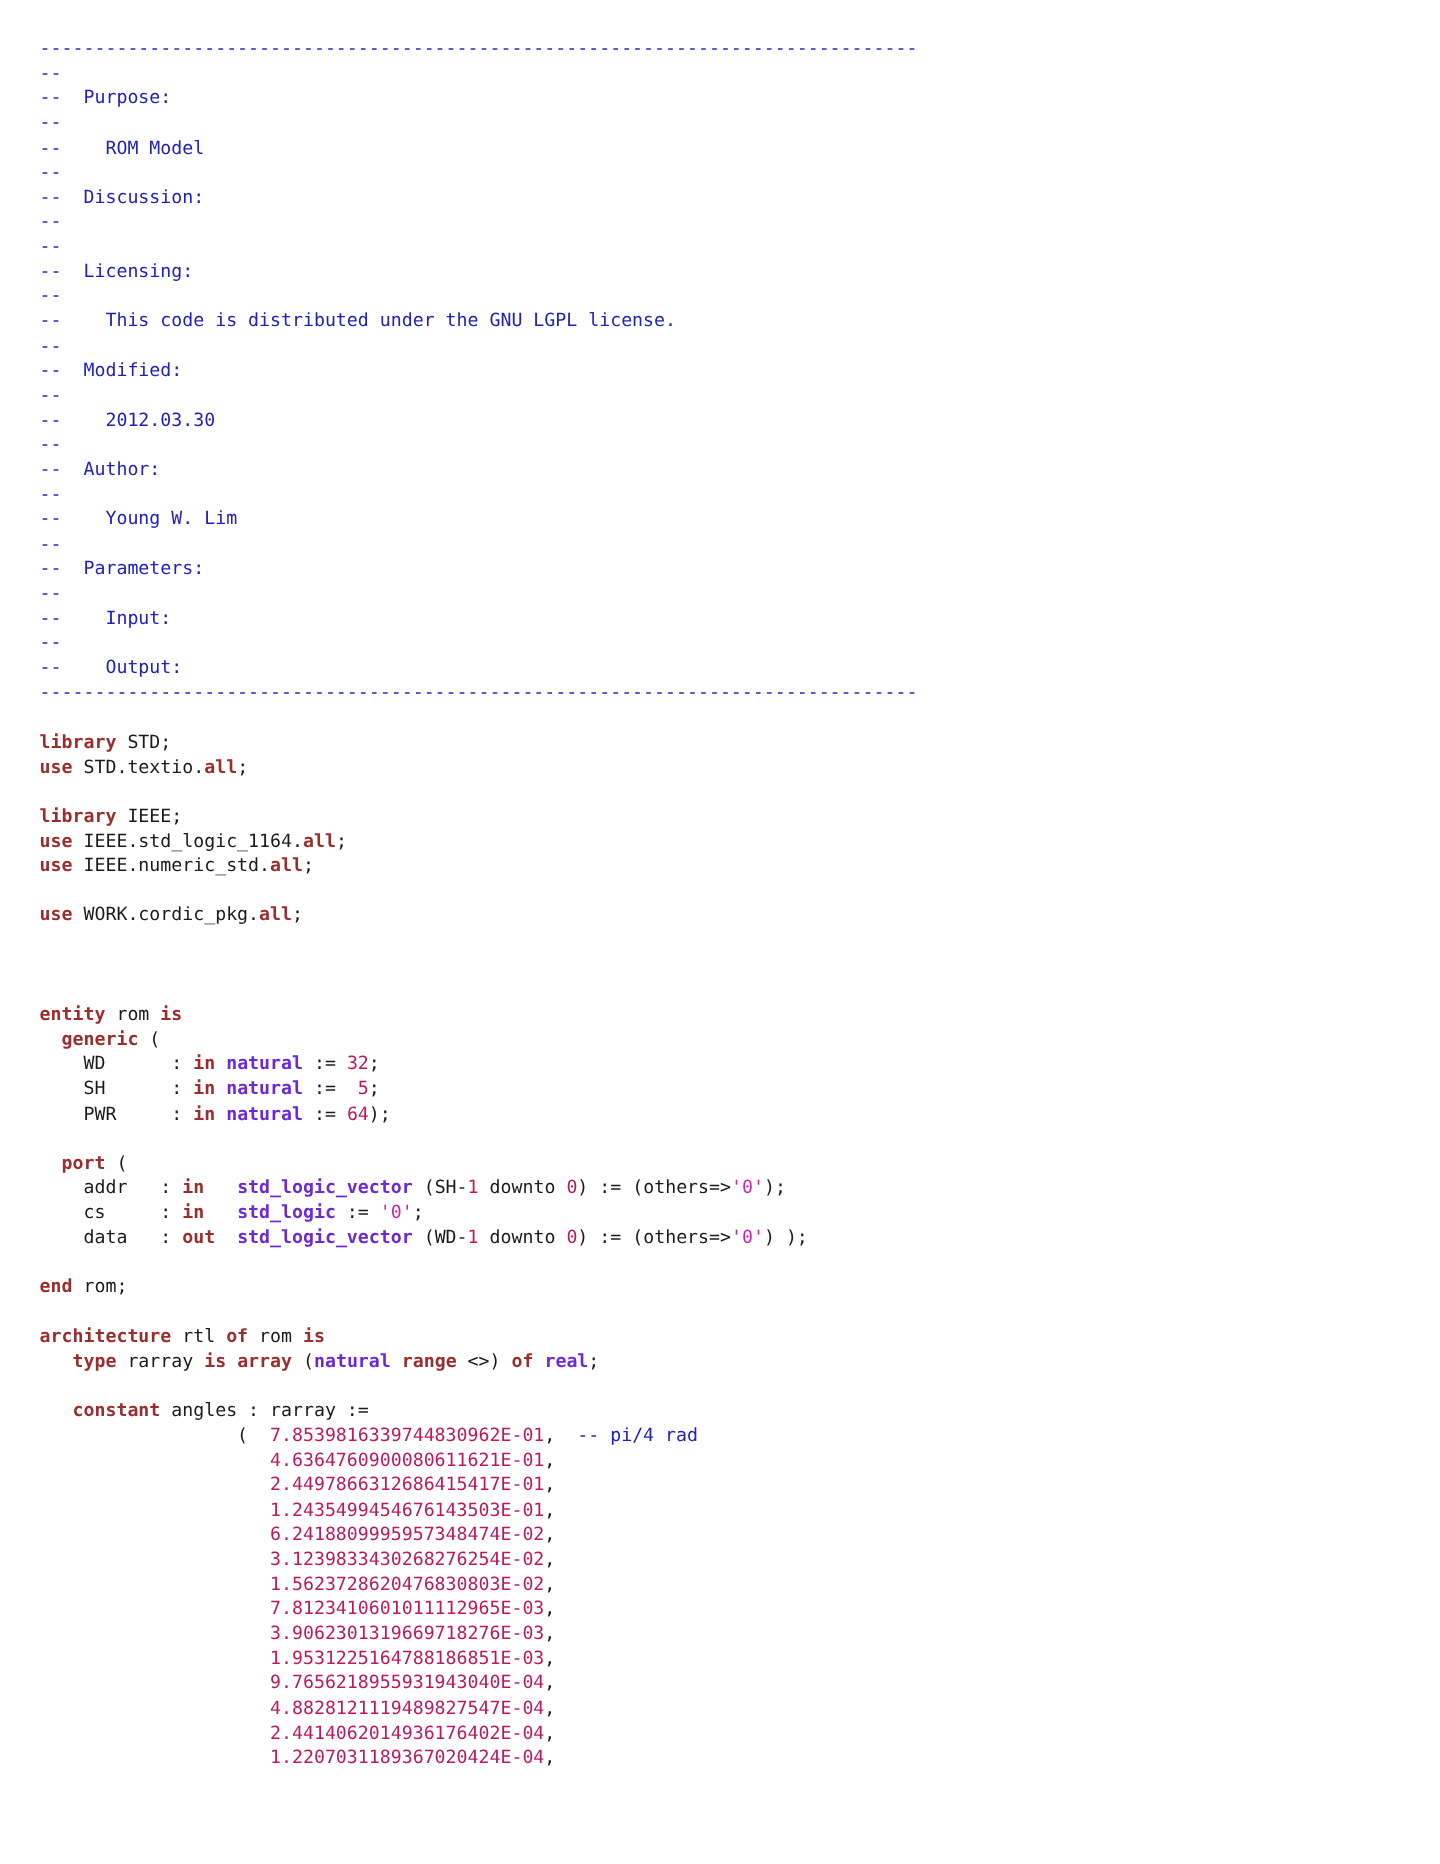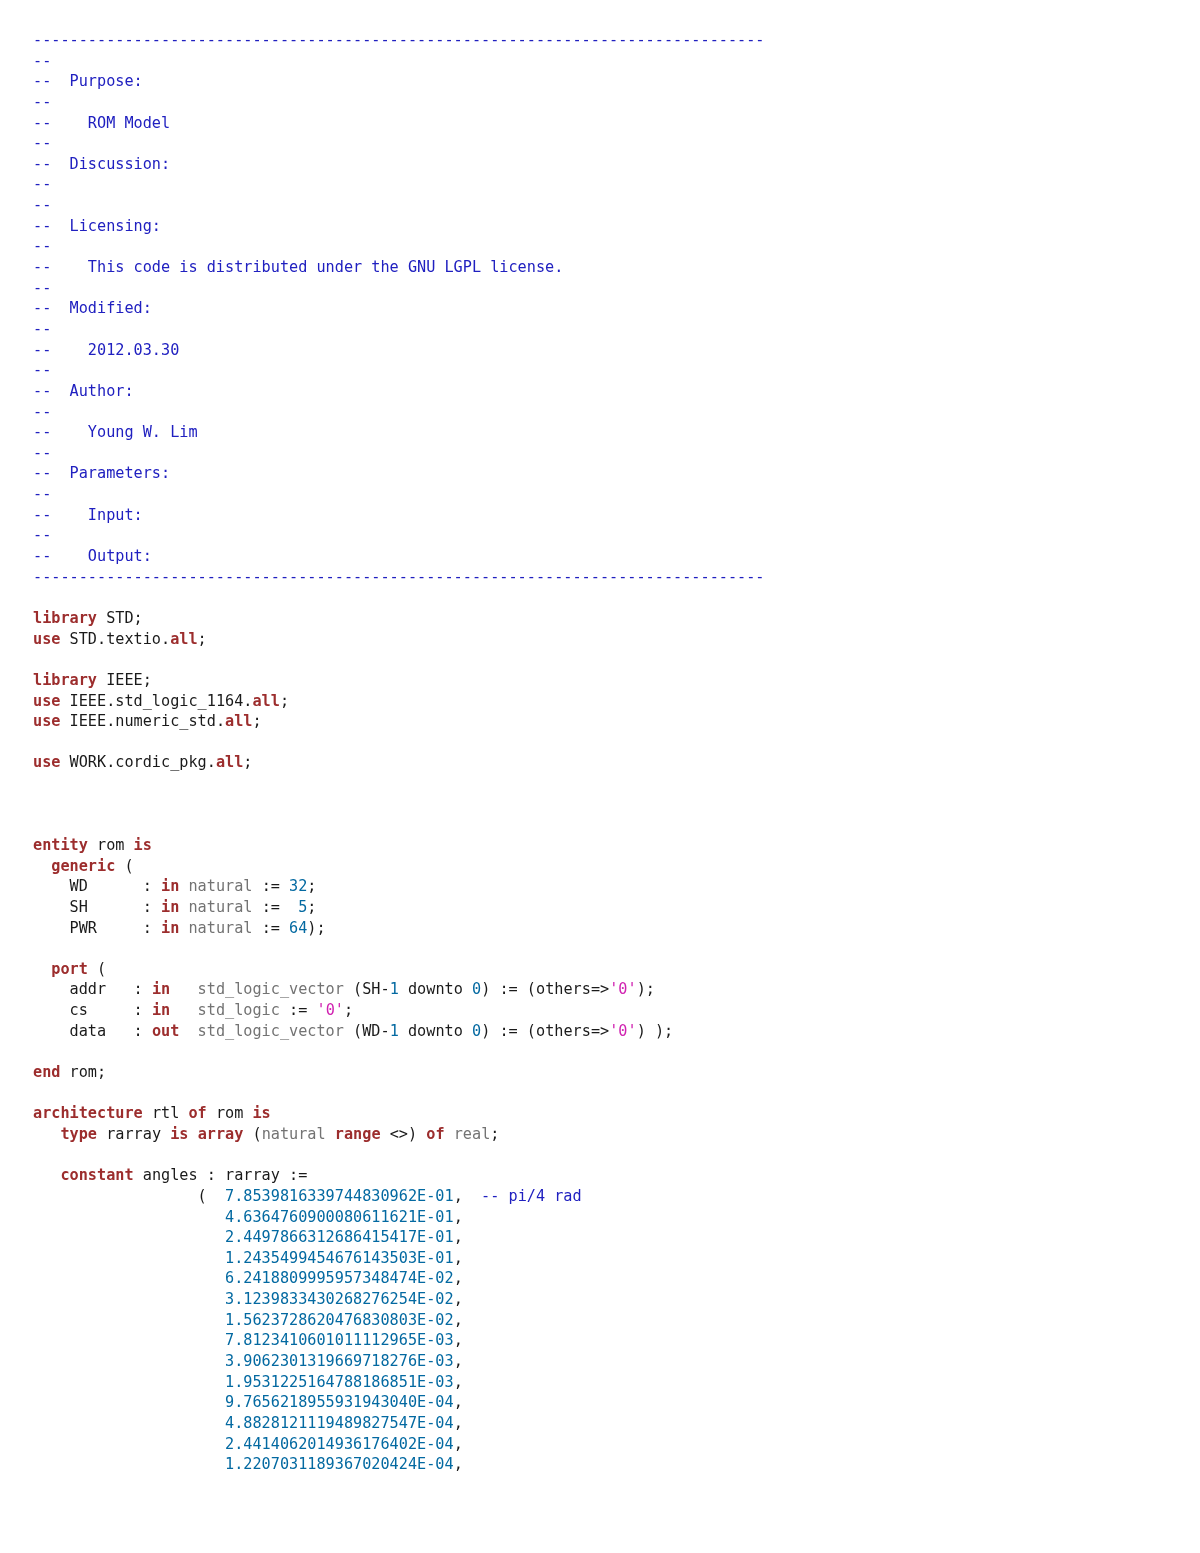--- a/index.html
+++ b/index.html
@@ -27,20 +27,20 @@
   .ln {
     display: block;
     height: 20.65px;
     white-space: pre;
   }
   
   .t-plain   { color: #1a1a1a; }
   .t-comment { color: #2020c0; }
   .t-kw      { color: #9c2d2d; font-weight: bold; }
   .t-kw2     { color: #1a1a1a; font-weight: normal; }
-  .t-type    { color: #737373; font-weight: normal; }
-  .t-num     { color: #0369a1; }
+  .t-type    { color: #6d28d9; font-weight: bold; }
+  .t-num     { color: #be185d; }
   .t-str     { color: #d020b0; }
 </style>
 </head>
 <body>
 
 <div id="listing"><span class="ln"><span class="t-comment">--------------------------------------------------------------------------------</span></span><span class="ln"><span class="t-comment">--</span></span><span class="ln"><span class="t-comment">--  Purpose:</span></span><span class="ln"><span class="t-comment">--</span></span><span class="ln"><span class="t-comment">--    ROM Model</span></span><span class="ln"><span class="t-comment">--</span></span><span class="ln"><span class="t-comment">--  Discussion:</span></span><span class="ln"><span class="t-comment">--</span></span><span class="ln"><span class="t-comment">--</span></span><span class="ln"><span class="t-comment">--  Licensing:</span></span><span class="ln"><span class="t-comment">--</span></span><span class="ln"><span class="t-comment">--    This code is distributed under the GNU LGPL license.</span></span><span class="ln"><span class="t-comment">--</span></span><span class="ln"><span class="t-comment">--  Modified:</span></span><span class="ln"><span class="t-comment">--</span></span><span class="ln"><span class="t-comment">--    2012.03.30</span></span><span class="ln"><span class="t-comment">--</span></span><span class="ln"><span class="t-comment">--  Author:</span></span><span class="ln"><span class="t-comment">--</span></span><span class="ln"><span class="t-comment">--    Young W. Lim</span></span><span class="ln"><span class="t-comment">--</span></span><span class="ln"><span class="t-comment">--  Parameters:</span></span><span class="ln"><span class="t-comment">--</span></span><span class="ln"><span class="t-comment">--    Input:</span></span><span class="ln"><span class="t-comment">--</span></span><span class="ln"><span class="t-comment">--    Output:</span></span><span class="ln"><span class="t-comment">--------------------------------------------------------------------------------</span></span><span class="ln">&nbsp;</span><span class="ln"><span class="t-kw">library</span><span class="t-plain"> STD;</span></span><span class="ln"><span class="t-kw">use</span><span class="t-plain"> STD.textio.</span><span class="t-kw">all</span><span class="t-plain">;</span></span><span class="ln">&nbsp;</span><span class="ln"><span class="t-kw">library</span><span class="t-plain"> IEEE;</span></span><span class="ln"><span class="t-kw">use</span><span class="t-plain"> IEEE.std_logic_1164.</span><span class="t-kw">all</span><span class="t-plain">;</span></span><span class="ln"><span class="t-kw">use</span><span class="t-plain"> IEEE.numeric_std.</span><span class="t-kw">all</span><span class="t-plain">;</span></span><span class="ln">&nbsp;</span><span class="ln"><span class="t-kw">use</span><span class="t-plain"> WORK.cordic_pkg.</span><span class="t-kw">all</span><span class="t-plain">;</span></span><span class="ln">&nbsp;</span><span class="ln">&nbsp;</span><span class="ln">&nbsp;</span><span class="ln"><span class="t-kw">entity</span><span class="t-plain"> rom </span><span class="t-kw">is</span></span><span class="ln"><span class="t-plain">  </span><span class="t-kw">generic</span><span class="t-plain"> (</span></span><span class="ln"><span class="t-plain">    WD      : </span><span class="t-kw">in</span><span class="t-plain"> </span><span class="t-type">natural</span><span class="t-plain"> := </span><span class="t-num">32</span><span class="t-plain">;</span></span><span class="ln"><span class="t-plain">    SH      : </span><span class="t-kw">in</span><span class="t-plain"> </span><span class="t-type">natural</span><span class="t-plain"> :=  </span><span class="t-num">5</span><span class="t-plain">;</span></span><span class="ln"><span class="t-plain">    PWR     : </span><span class="t-kw">in</span><span class="t-plain"> </span><span class="t-type">natural</span><span class="t-plain"> := </span><span class="t-num">64</span><span class="t-plain">);</span></span><span class="ln">&nbsp;</span><span class="ln"><span class="t-plain">  </span><span class="t-kw">port</span><span class="t-plain"> (</span></span><span class="ln"><span class="t-plain">    addr   : </span><span class="t-kw">in</span><span class="t-plain">   </span><span class="t-type">std_logic_vector</span><span class="t-plain"> (SH-</span><span class="t-num">1</span><span class="t-plain"> </span><span class="t-kw2">downto</span><span class="t-plain"> </span><span class="t-num">0</span><span class="t-plain">) := (</span><span class="t-kw2">others</span><span class="t-plain">=&gt;</span><span class="t-str">'0'</span><span class="t-plain">);</span></span><span class="ln"><span class="t-plain">    cs     : </span><span class="t-kw">in</span><span class="t-plain">   </span><span class="t-type">std_logic</span><span class="t-plain"> := </span><span class="t-str">'0'</span><span class="t-plain">;</span></span><span class="ln"><span class="t-plain">    data   : </span><span class="t-kw">out</span><span class="t-plain">  </span><span class="t-type">std_logic_vector</span><span class="t-plain"> (WD-</span><span class="t-num">1</span><span class="t-plain"> </span><span class="t-kw2">downto</span><span class="t-plain"> </span><span class="t-num">0</span><span class="t-plain">) := (</span><span class="t-kw2">others</span><span class="t-plain">=&gt;</span><span class="t-str">'0'</span><span class="t-plain">) );</span></span><span class="ln">&nbsp;</span><span class="ln"><span class="t-kw">end</span><span class="t-plain"> rom;</span></span><span class="ln">&nbsp;</span><span class="ln"><span class="t-kw">architecture</span><span class="t-plain"> rtl </span><span class="t-kw">of</span><span class="t-plain"> rom </span><span class="t-kw">is</span></span><span class="ln"><span class="t-plain">   </span><span class="t-kw">type</span><span class="t-plain"> rarray </span><span class="t-kw">is</span><span class="t-plain"> </span><span class="t-kw">array</span><span class="t-plain"> (</span><span class="t-type">natural</span><span class="t-plain"> </span><span class="t-kw">range</span><span class="t-plain"> &lt;&gt;) </span><span class="t-kw">of</span><span class="t-plain"> </span><span class="t-type">real</span><span class="t-plain">;</span></span><span class="ln">&nbsp;</span><span class="ln"><span class="t-plain">   </span><span class="t-kw">constant</span><span class="t-plain"> angles : rarray :=</span></span><span class="ln"><span class="t-plain">                  (  </span><span class="t-num">7.8539816339744830962E-01</span><span class="t-plain">,  </span><span class="t-comment">-- pi/4 rad</span></span><span class="ln"><span class="t-plain">                     </span><span class="t-num">4.6364760900080611621E-01</span><span class="t-plain">,</span></span><span class="ln"><span class="t-plain">                     </span><span class="t-num">2.4497866312686415417E-01</span><span class="t-plain">,</span></span><span class="ln"><span class="t-plain">                     </span><span class="t-num">1.2435499454676143503E-01</span><span class="t-plain">,</span></span><span class="ln"><span class="t-plain">                     </span><span class="t-num">6.2418809995957348474E-02</span><span class="t-plain">,</span></span><span class="ln"><span class="t-plain">                     </span><span class="t-num">3.1239833430268276254E-02</span><span class="t-plain">,</span></span><span class="ln"><span class="t-plain">                     </span><span class="t-num">1.5623728620476830803E-02</span><span class="t-plain">,</span></span><span class="ln"><span class="t-plain">                     </span><span class="t-num">7.8123410601011112965E-03</span><span class="t-plain">,</span></span><span class="ln"><span class="t-plain">                     </span><span class="t-num">3.9062301319669718276E-03</span><span class="t-plain">,</span></span><span class="ln"><span class="t-plain">                     </span><span class="t-num">1.9531225164788186851E-03</span><span class="t-plain">,</span></span><span class="ln"><span class="t-plain">                     </span><span class="t-num">9.7656218955931943040E-04</span><span class="t-plain">,</span></span><span class="ln"><span class="t-plain">                     </span><span class="t-num">4.8828121119489827547E-04</span><span class="t-plain">,</span></span><span class="ln"><span class="t-plain">                     </span><span class="t-num">2.4414062014936176402E-04</span><span class="t-plain">,</span></span><span class="ln"><span class="t-plain">                     </span><span class="t-num">1.2207031189367020424E-04</span><span class="t-plain">,</span></span></div>
 
 </body></html>

